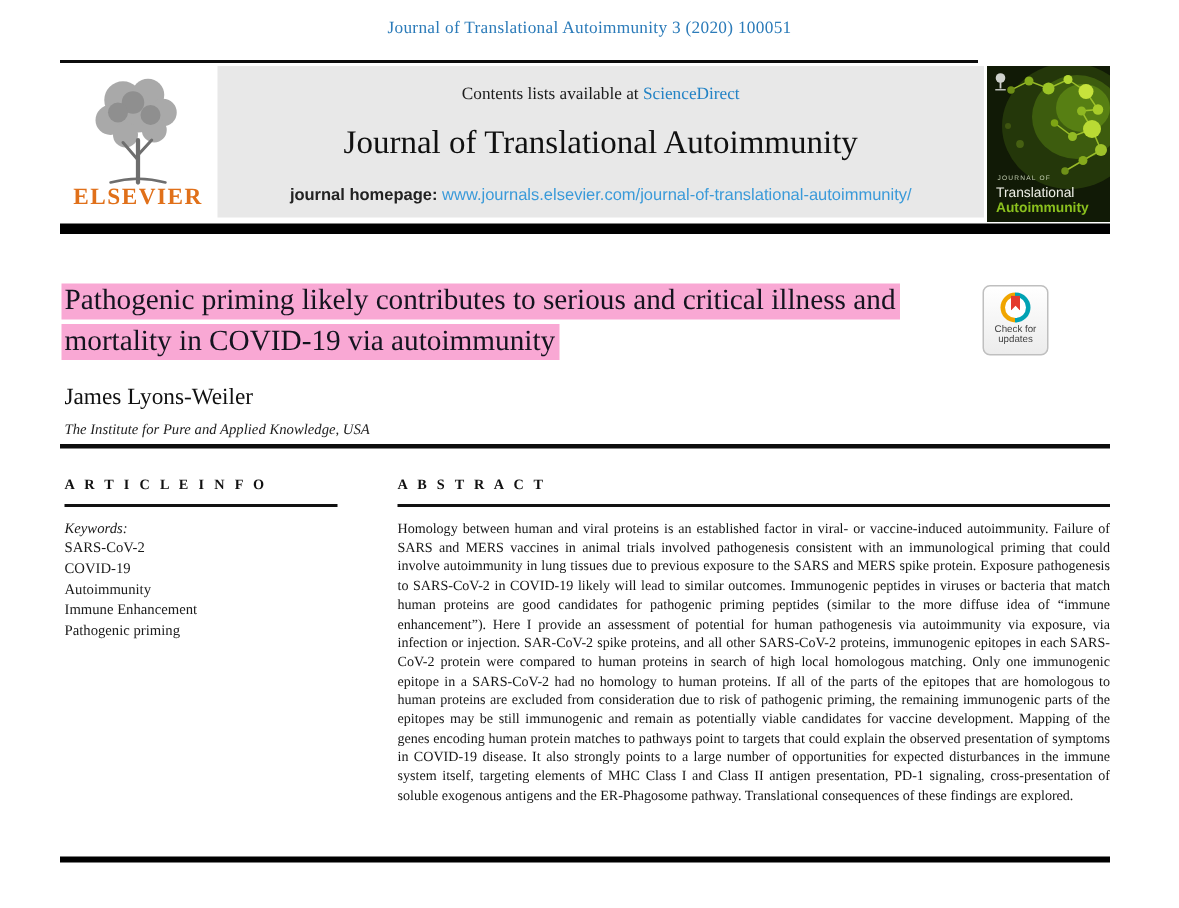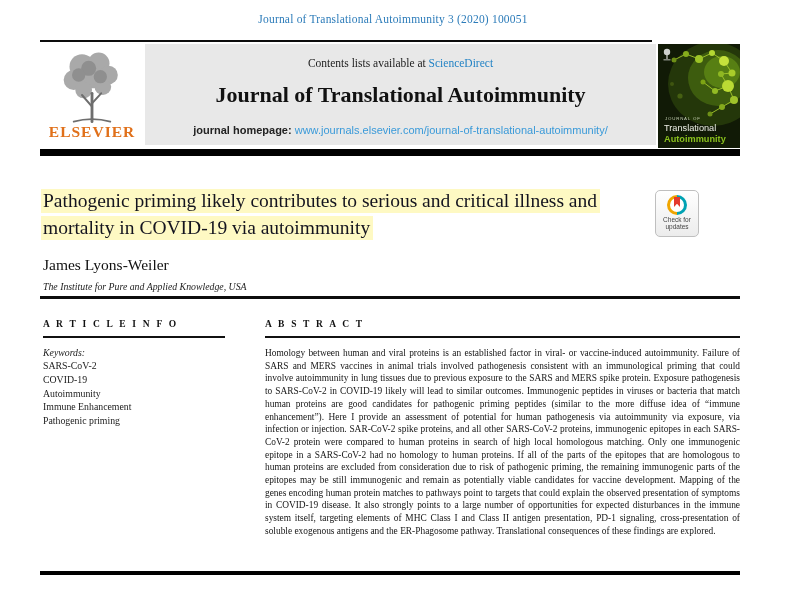--- a/index.html
+++ b/index.html
@@ -15,32 +15,32 @@
   .header { position:absolute; top:40px; left:40px; width:700px; height:116px; }
   .header-topline { position:absolute; top:0; left:0; width:612px; height:2px; background:#0d0d0d; }
   .elsevier-logo { position:absolute; top:5px; left:2px; width:100px; height:103px; text-align:center;font-weight:bold; }
   .elsevier-logo svg { display:block; margin:0 auto; }
   .elsevier-wordmark { font-size:15.5px; color:#e0701a; letter-spacing:1px; margin-top:-2px; }
 
   .header-box { position:absolute; top:4px; left:105px; width:511px; height:101px;
                 background:#e8e8e8; text-align:center; }
   .contents-line { margin-top:13px; font-size:11.5px; color:#1c1c1c; }
   .sciencedirect-link { color:#2383c5; }
-  .journal-title { margin-top:13px; font-size:22px; color:#111;font-weight:bold; }
+  .journal-title { margin-top:13px; font-size:22px; color:#111; }
   .homepage-line { margin-top:16px; font-size:11px; font-family:"Liberation Sans", sans-serif; }
   .homepage-label { font-weight:bold; color:#222; }
   .homepage-link { color:#3a9ad9; }
 
   .cover { position:absolute; top:4px; left:618px; width:104px; height:104px; }
   .header-bottombar { position:absolute; top:109px; left:0; width:700px; height:7px; background:#000; }
 
   
   .title-block { position:absolute; top:187px; left:41px; width:620px;
                  font-size:19.5px; line-height:27px; color:#14141f; }
-  .title-line { background:#fef9c3; padding:1px 3px 2px 2px; }
+  .title-line { background:#f9a8d4; padding:1px 3px 2px 2px; }
 
   
   .updates-badge { position:absolute; top:190px; left:655px; width:44px; height:47px;
                    border:1px solid #bfbfbf; border-radius:5px;
                    background:linear-gradient(180deg,#ffffff 0%,#ececec 100%);
                    text-align:center; cursor:pointer; }
   .cm-circle { position:relative; width:20px; height:20px; border-radius:50%;
                margin:4px auto 1px auto;
                background:linear-gradient(90deg,#f0a500 50%, #00a2b3 50%); }
   .cm-inner { position:absolute; top:3px; left:3px; width:14px; height:14px;

